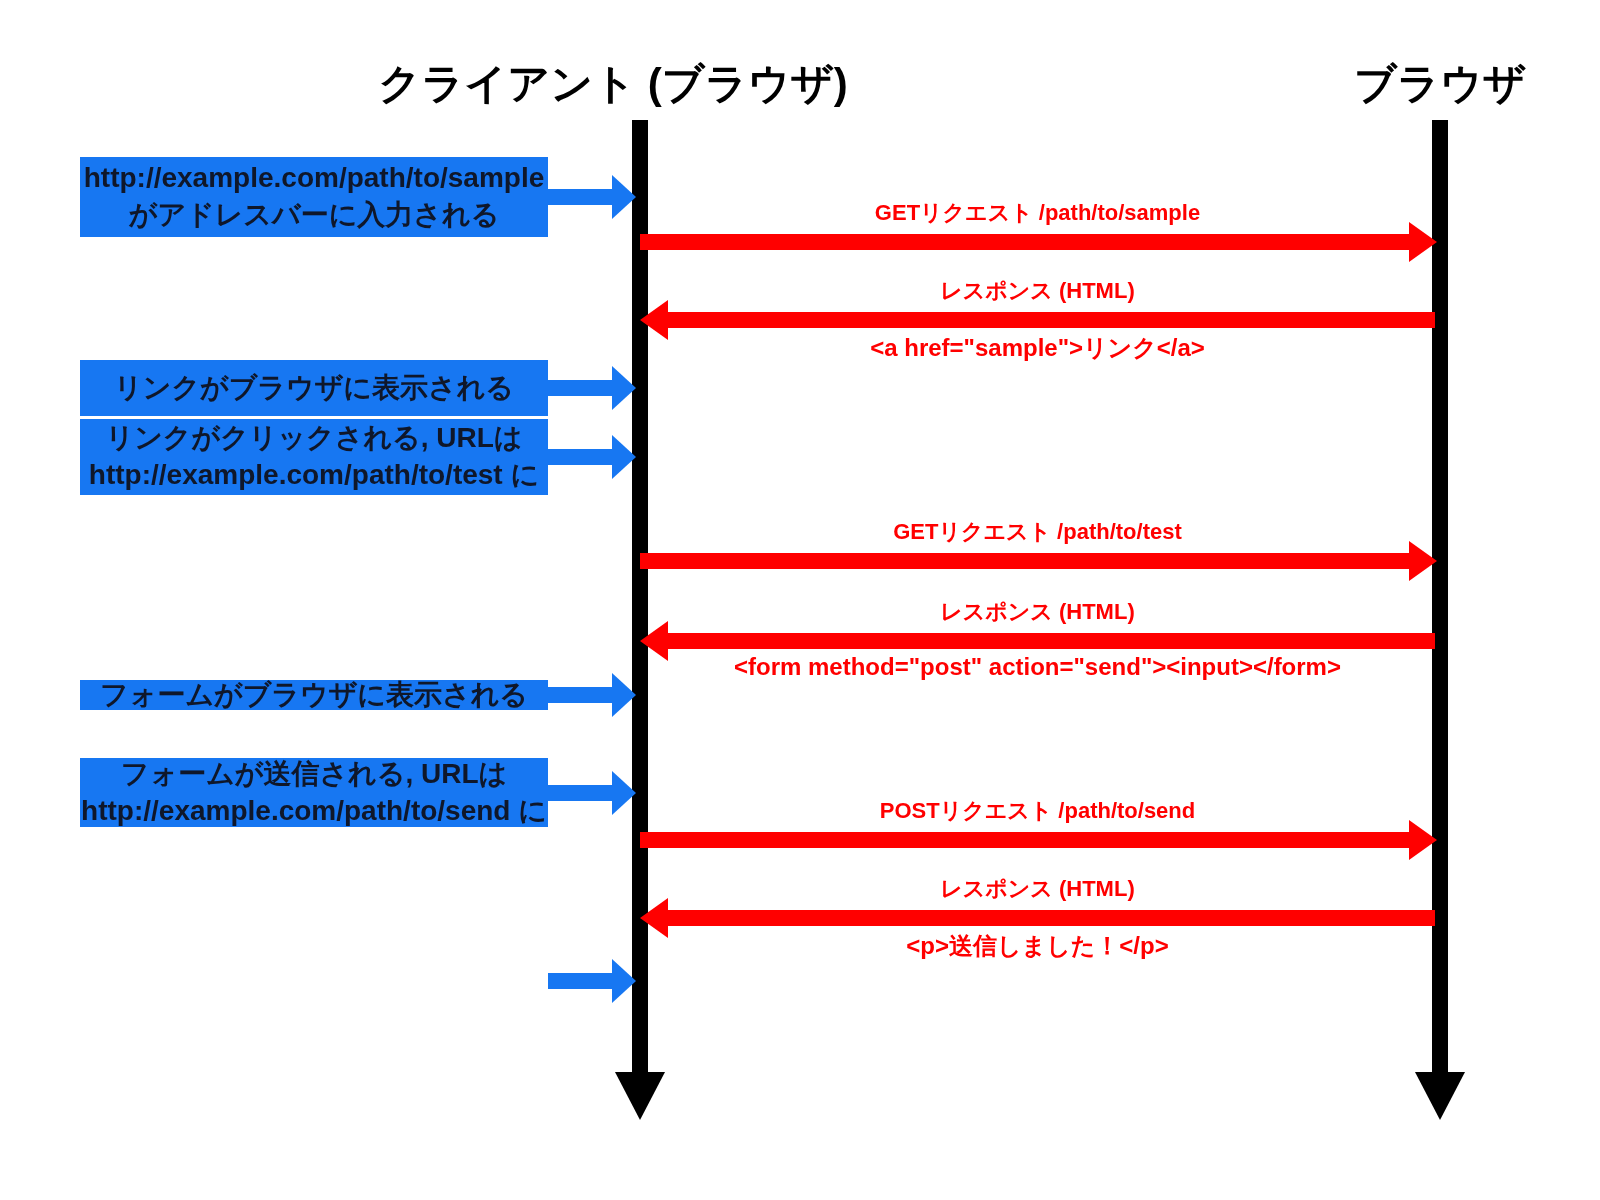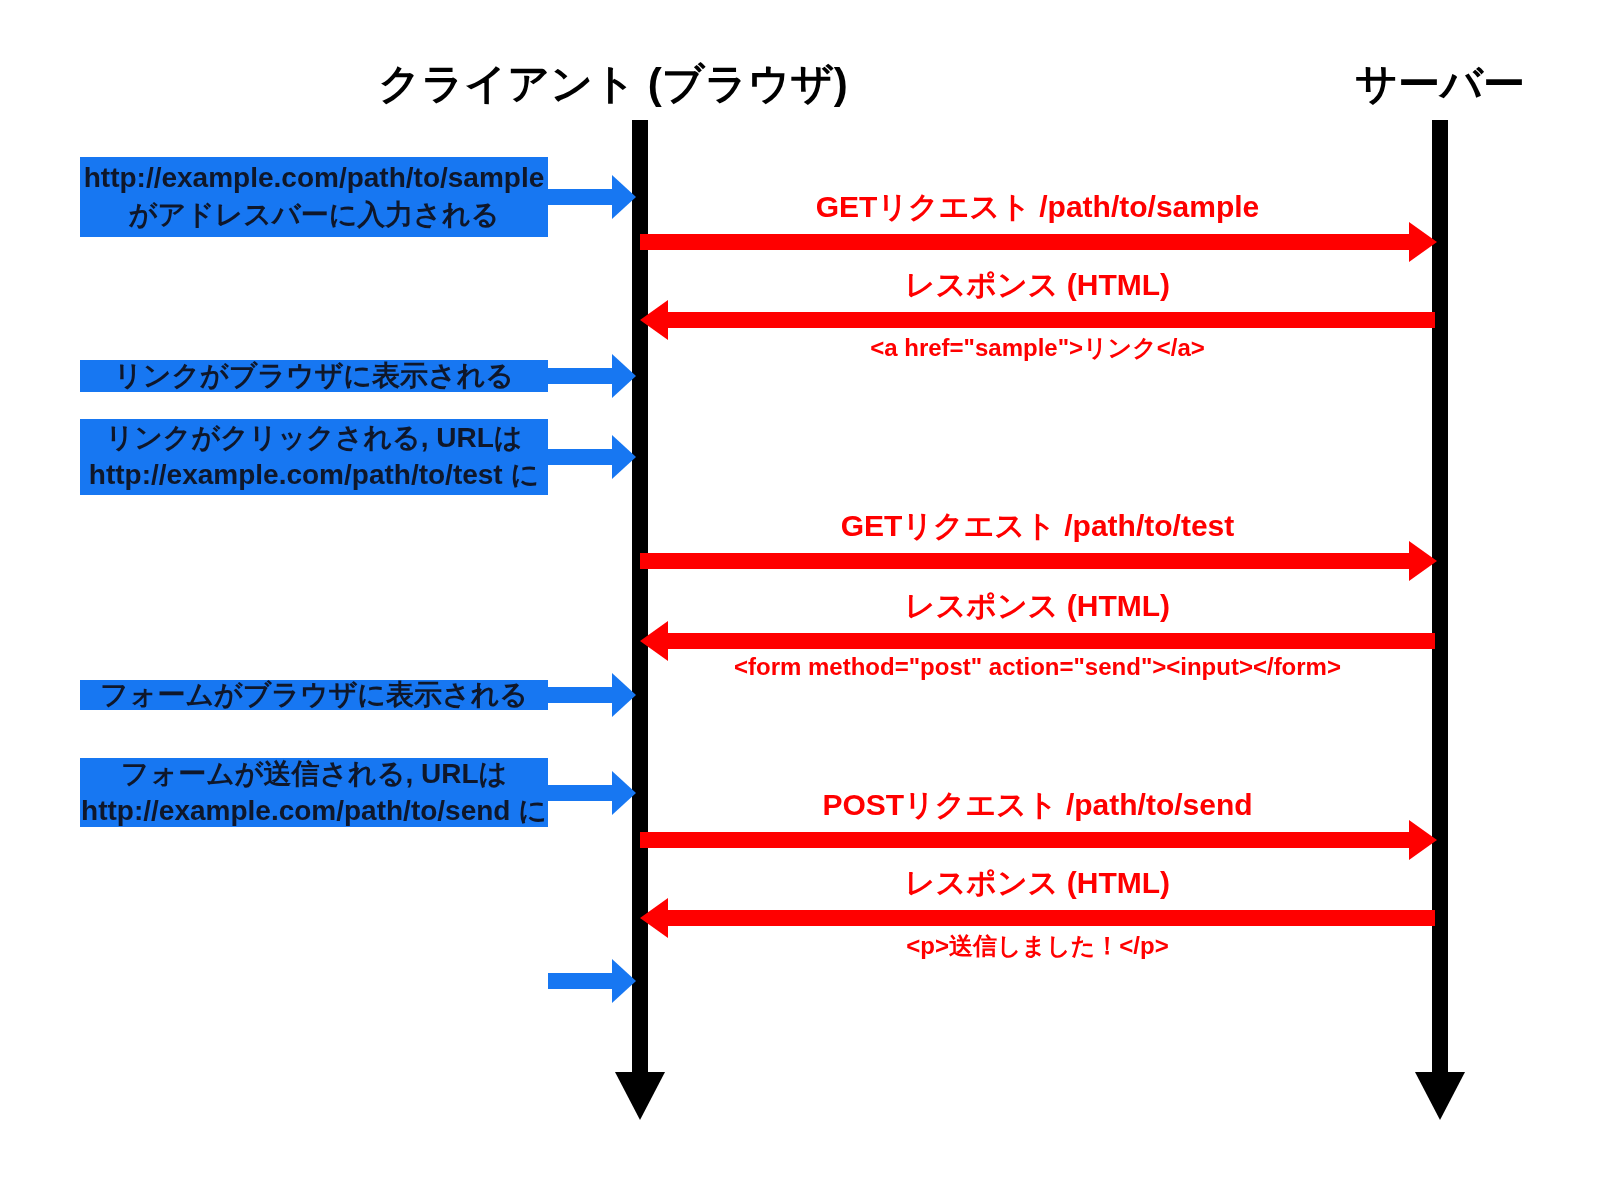--- a/index.html
+++ b/index.html
@@ -50,54 +50,54 @@
     position:absolute;left:532px;top:50%;margin-top:-22px;
     width:0;height:0;
     border-top:22px solid transparent;
     border-bottom:22px solid transparent;
     border-left:24px solid #1777f2;
   }
   
   .msg{position:absolute;left:640px;width:795px;height:0;}
   .msg-label{
     position:absolute;left:0;right:0;bottom:14px;
-    text-align:center;color:#ff0000;font-size:30px;white-space:nowrap;
+    text-align:center;color:#ff0000;font-size:22px;white-space:nowrap;
   }
   .msg-sublabel{
     position:absolute;left:0;right:0;top:12px;
     text-align:center;color:#ff0000;font-size:24px;white-space:nowrap;
   }
   .msg-bar{position:absolute;top:-8px;height:16px;background:#ff0000;}
   .msg-right .msg-bar{left:0;right:26px;}
   .msg-left  .msg-bar{left:26px;right:0;}
   .msg-head{position:absolute;top:-20px;width:0;height:0;
     border-top:20px solid transparent;border-bottom:20px solid transparent;}
   .msg-right .msg-head{right:-2px;border-left:28px solid #ff0000;}
   .msg-left  .msg-head{left:0;border-right:28px solid #ff0000;}
 </style>
 </head>
 <body>
 
 <div class="canvas">
 
   <div class="lifeline-title title-client">クライアント (ブラウザ)</div>
-  <div class="lifeline-title title-server">サーバー</div>
+  <div class="lifeline-title title-server">ブラウザ</div>
 
   <div class="lifeline-bar bar-client"></div>
   <div class="lifeline-head head-client"></div>
   <div class="lifeline-bar bar-server"></div>
   <div class="lifeline-head head-server"></div>
 
   <div class="event" style="top:157px;height:80px;">
     <div class="event-box">http://example.com/path/to/sample
 がアドレスバーに入力される</div>
     <div class="event-stem"></div>
     <div class="event-head"></div>
   </div>
-  <div class="event" style="top:360px;height:32px;">
+  <div class="event" style="top:360px;height:56px;">
     <div class="event-box">リンクがブラウザに表示される</div>
     <div class="event-stem"></div>
     <div class="event-head"></div>
   </div>
   <div class="event" style="top:419px;height:76px;">
     <div class="event-box">リンクがクリックされる, URLは
 http://example.com/path/to/test に</div>
     <div class="event-stem"></div>
     <div class="event-head"></div>
   </div>

